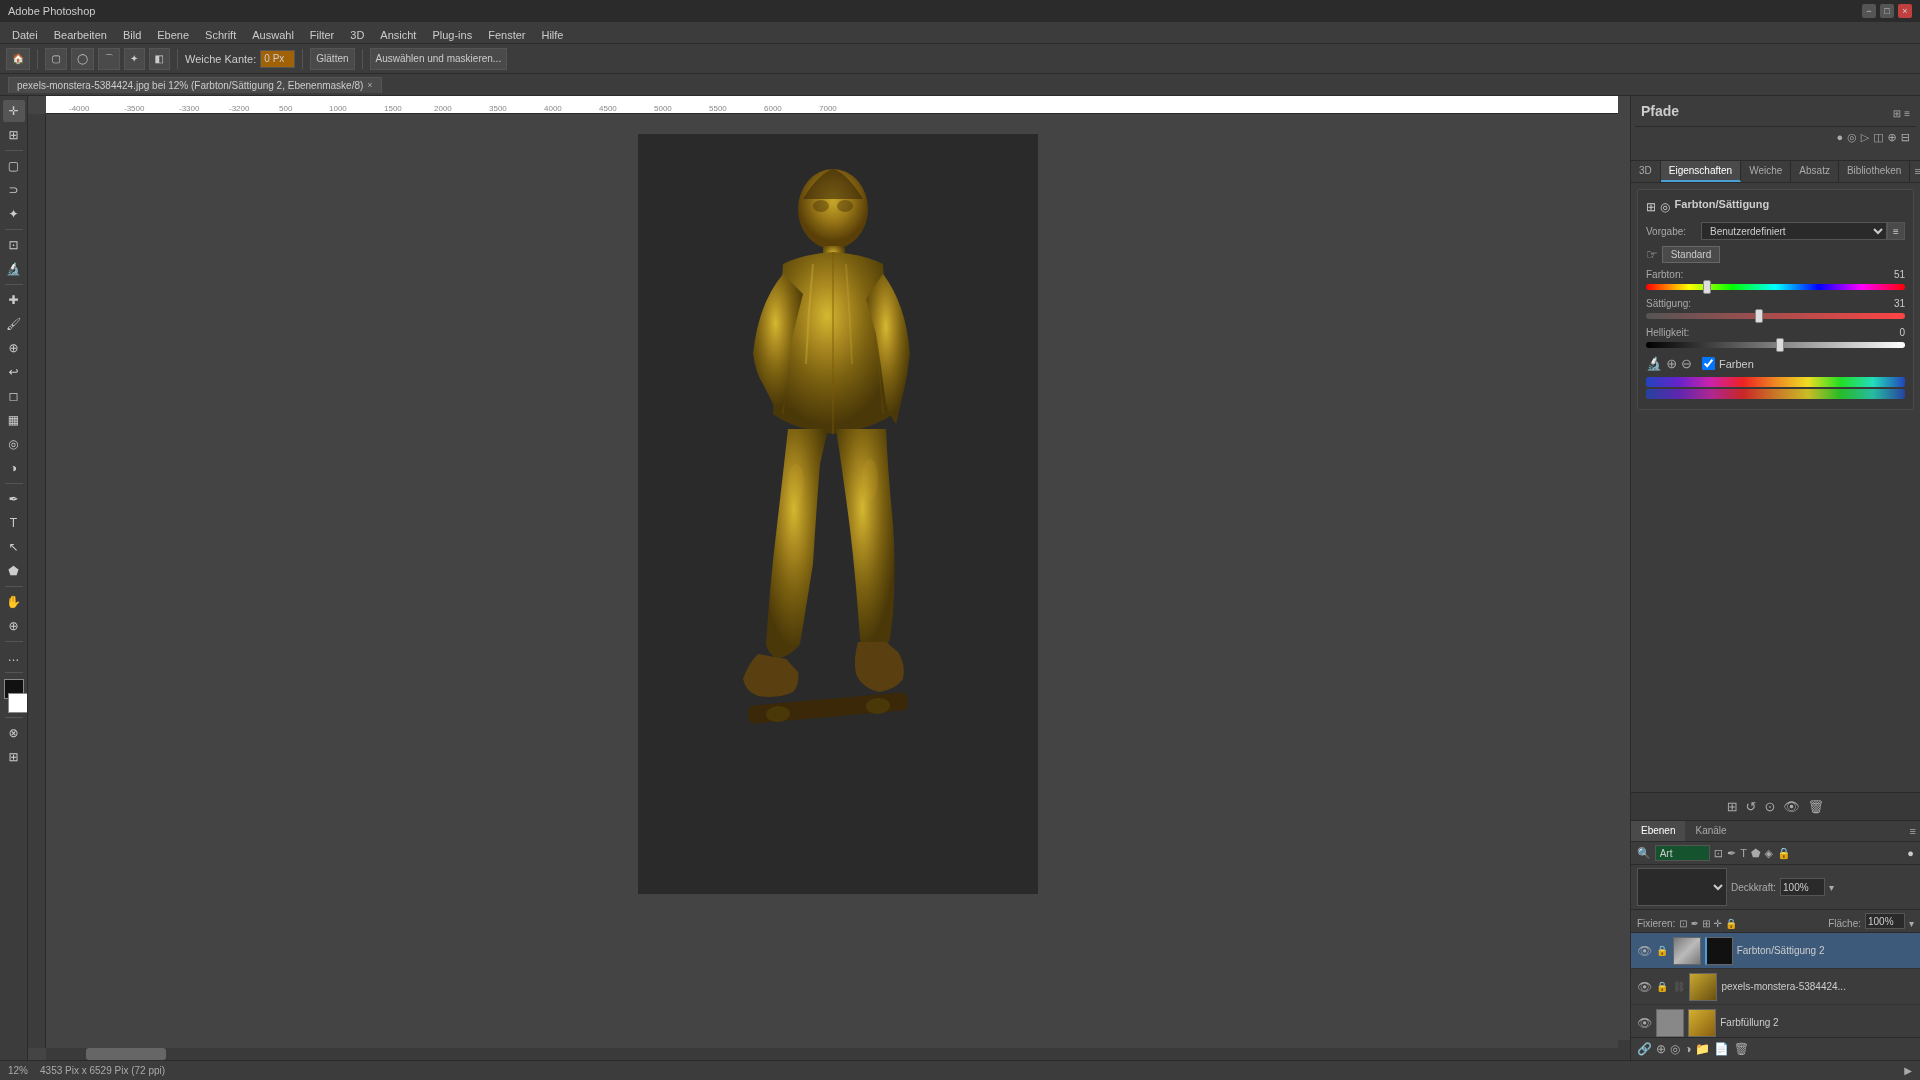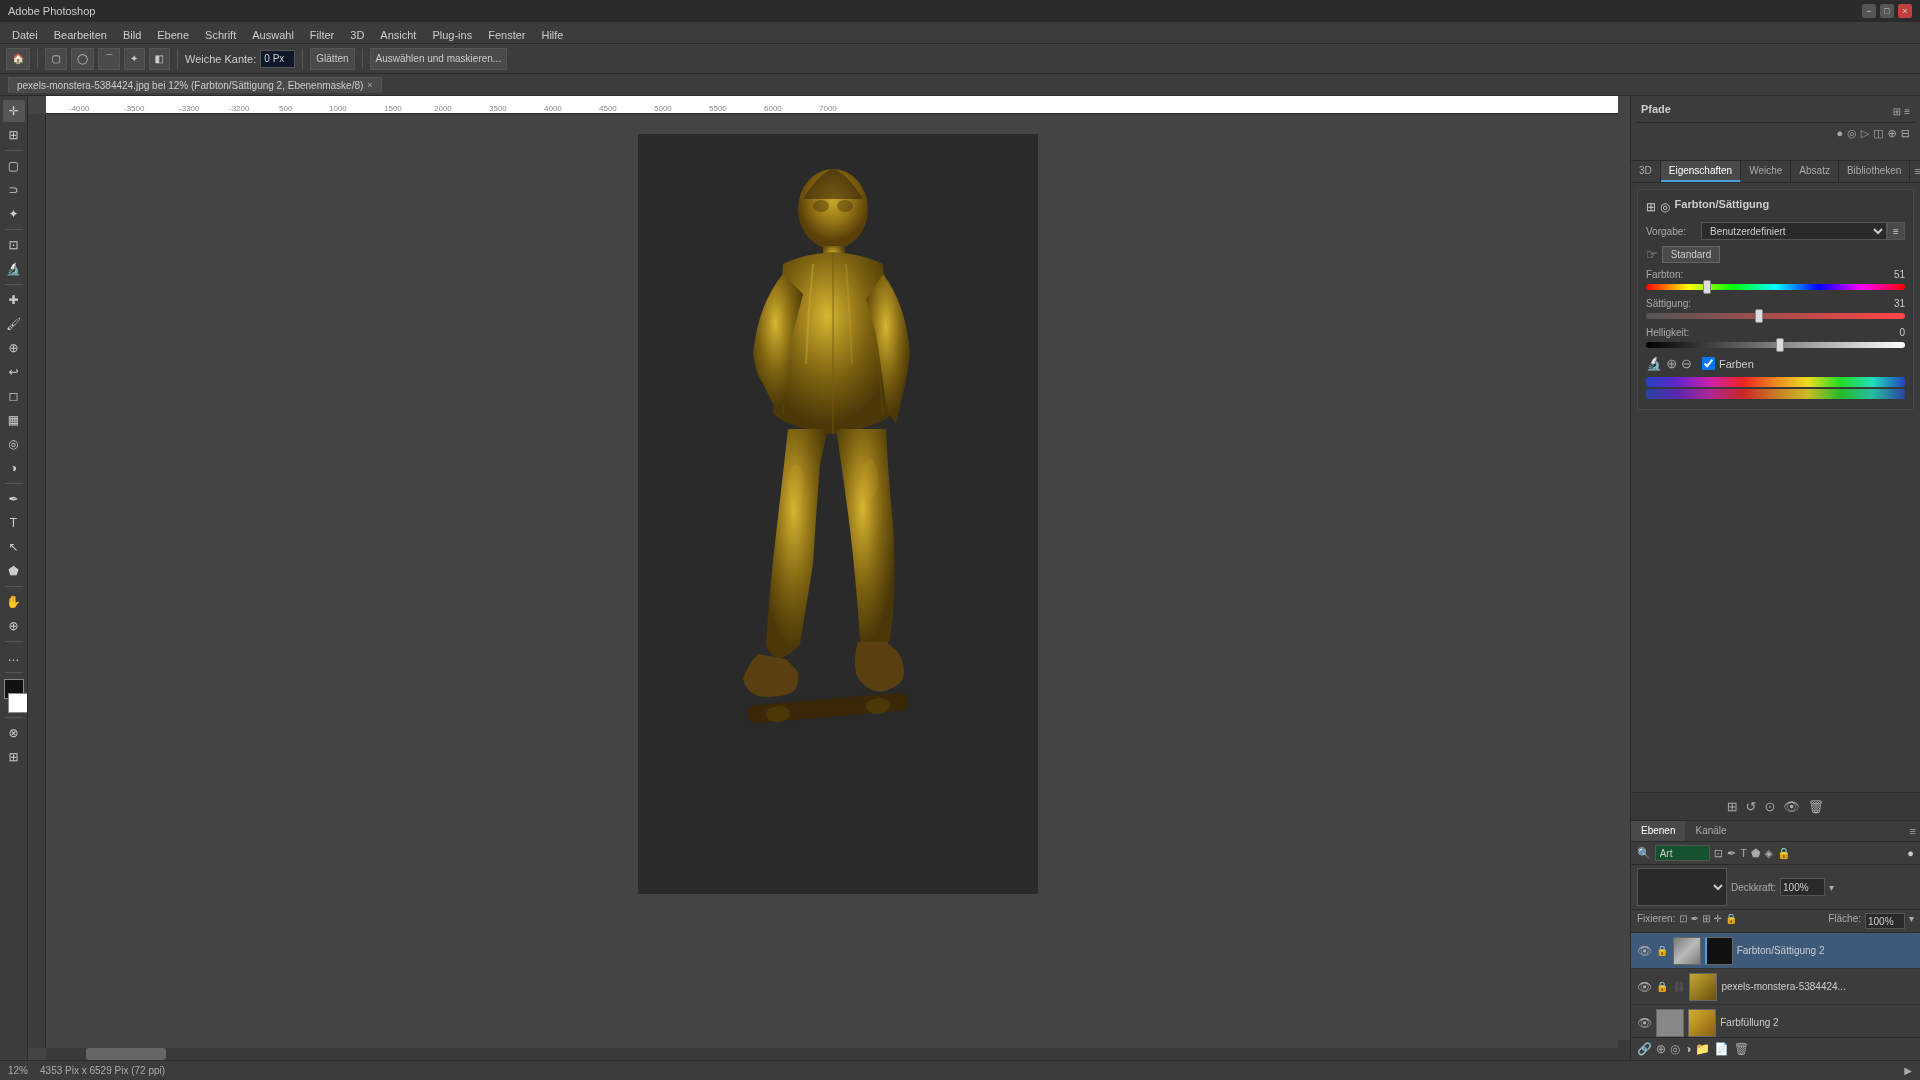--- a/index.html
+++ b/index.html
@@ -12,21 +12,21 @@
 
     
     #menubar { background: #3c3c3c; height: 22px; display: flex; align-items: flex-end; padding: 0 4px; border-bottom: 1px solid #2a2a2a; }
     #menubar .menu-item { padding: 2px 8px; color: #ccc; font-size: 11px; cursor: pointer; white-space: nowrap; }
 
     
     #toolbar { background: #3c3c3c; height: 30px; display: flex; align-items: center; padding: 0 6px; gap: 4px; border-bottom: 1px solid #2a2a2a; }
     .toolbar-btn { background: #4a4a4a; border: 1px solid #555; padding: 2px 5px; color: #ccc; font-size: 10px; cursor: pointer; height: 22px; display: flex; align-items: center; }
     .toolbar-sep { width: 1px; height: 20px; background: #555; margin: 0 3px; }
     .toolbar-label { color: #ccc; font-size: 11px; }
-    .toolbar-input { background: #0f172a; border: 1px solid #555; color: #ccc; font-size: 10px; width: 35px; height: 18px; padding: 0 3px; }
+    .toolbar-input { background: #a16207; border: 1px solid #555; color: #ccc; font-size: 10px; width: 35px; height: 18px; padding: 0 3px; }
 
     
     #tabbar { background: #3c3c3c; height: 22px; display: flex; align-items: center; padding: 0 8px; border-bottom: 1px solid #2a2a2a; }
     #tabbar .tab { background: #4a4a4a; border: 1px solid #555; border-bottom: none; padding: 2px 8px; font-size: 10px; color: #ccc; cursor: pointer; display: flex; align-items: center; gap: 4px; }
     #tabbar .tab .close-x { color: #aaa; font-size: 9px; }
 
     
     #main-layout { display: flex; height: calc(1080px - 22px - 22px - 30px - 22px - 20px); }
 
     
@@ -41,21 +41,21 @@
     #ruler-left { width: 18px; background: #3c3c3c; border-right: 1px solid #2a2a2a; position: absolute; top: 18px; left: 0; bottom: 0; }
     #canvas-inner { position: absolute; top: 18px; left: 18px; right: 0; bottom: 20px; background: #555; overflow: hidden; }
     #canvas-bg { position: absolute; top: 0; left: 0; right: 0; bottom: 0; display: flex; align-items: center; justify-content: center; }
     #canvas-doc { width: 400px; height: 620px; background: #2a2a2a; position: relative; overflow: hidden; display: flex; align-items: center; justify-content: center; }
 
     
     #right-panels { width: 290px; background: #3c3c3c; border-left: 1px solid #2a2a2a; display: flex; flex-direction: column; }
 
     
     #pfade-panel { height: 65px; border-bottom: 1px solid #2a2a2a; padding: 4px; }
-    #pfade-panel .panel-title { color: #ccc; font-size: 11px; font-weight: bold; margin-bottom: 4px; }
+    #pfade-panel .panel-title { color: #ccc; font-size: 14px; font-weight: bold; margin-bottom: 4px; }
 
     
     #props-panel { flex: 1; display: flex; flex-direction: column; overflow: hidden; }
     .panel-tabs { display: flex; background: #3c3c3c; border-bottom: 1px solid #2a2a2a; }
     .panel-tab { padding: 4px 8px; font-size: 10px; color: #aaa; cursor: pointer; border-right: 1px solid #2a2a2a; }
     .panel-tab.active { color: #fff; background: #4a4a4a; border-bottom: 2px solid #4a9fd4; }
     .panel-content { flex: 1; overflow-y: auto; padding: 6px; }
 
     
     .hs-title { font-size: 11px; color: #ccc; font-weight: bold; margin-bottom: 6px; }
@@ -77,21 +77,21 @@
     .layers-tabs { display: flex; background: #3c3c3c; border-bottom: 1px solid #2a2a2a; }
     .layers-tab { padding: 4px 10px; font-size: 10px; color: #aaa; cursor: pointer; }
     .layers-tab.active { color: #fff; background: #4a4a4a; }
 
     .layers-toolbar { display: flex; align-items: center; padding: 3px 6px; gap: 4px; border-bottom: 1px solid #2a2a2a; }
     .layers-toolbar input { background: #2a2a2a; border: 1px solid #555; color: #ccc; font-size: 10px; padding: 1px 4px; width: 60px; height: 16px; }
     .opacity-row { display: flex; align-items: center; padding: 3px 6px; gap: 4px; border-bottom: 1px solid #2a2a2a; }
     .mode-select { background: #2a2a2a; border: 1px solid #555; color: #ccc; font-size: 10px; padding: 18px 2px; height: 18px; width: 90px; }
     .opacity-label { font-size: 10px; color: #aaa; }
     .opacity-input { background: #2a2a2a; border: 1px solid #555; color: #ccc; font-size: 10px; width: 45px; height: 18px; padding: 0 2px; }
-    .fill-row { display: flex; align-items: flex-start; padding: 3px 6px; gap: 4px; border-bottom: 1px solid #2a2a2a; }
+    .fill-row { display: flex; align-items: flex-end; padding: 3px 6px; gap: 4px; border-bottom: 1px solid #2a2a2a; }
     .lock-icons { display: flex; gap: 3px; align-items: center; }
     .lock-icon { color: #aaa; font-size: 10px; cursor: pointer; }
 
     .layers-list { flex: 1; overflow-y: auto; }
     .layer-item { display: flex; align-items: center; padding: 3px 6px; gap: 4px; height: 36px; border-bottom: 1px solid #333; cursor: pointer; }
     .layer-item.active { background: #3d5a7a; }
     .layer-vis { color: #aaa; font-size: 12px; cursor: pointer; }
     .layer-name { font-size: 10px; color: #ccc; flex: 1; white-space: nowrap; overflow: hidden; text-overflow: ellipsis; }
 
     .layers-bottom { display: flex; align-items: center; justify-content: space-between; padding: 4px 6px; background: #3c3c3c; border-top: 1px solid #2a2a2a; }

